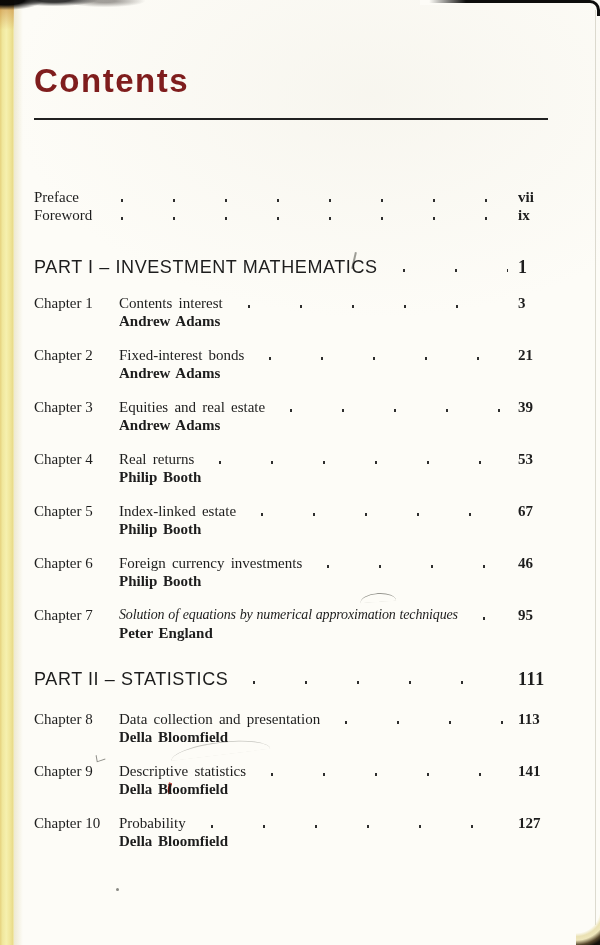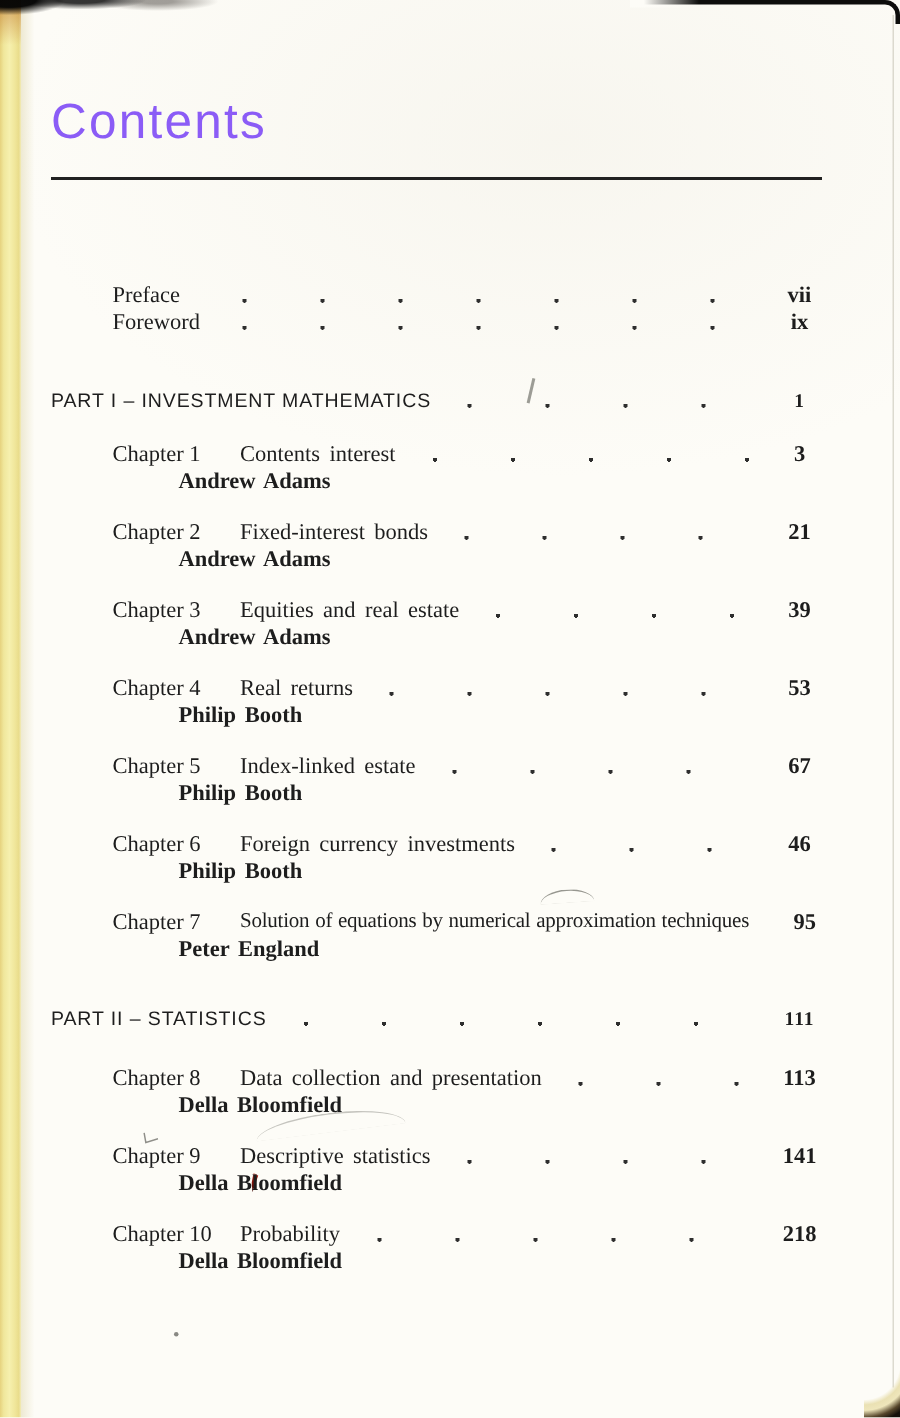--- a/index.html
+++ b/index.html
@@ -77,42 +77,42 @@
     border-bottom:1.4px solid rgba(95,95,90,.7);
     transform:rotate(-18deg) skewX(-8deg);
   }
   .speck{
     position:absolute;left:116px;top:888px;width:3px;height:3px;border-radius:50%;
     background:rgba(60,60,55,.6);
   }
   
   .content{position:absolute;left:34px;top:0;width:514px;}
   h1{
-    margin:64px 0 0 0;font-family:"Liberation Sans",sans-serif;font-weight:400;
-    font-size:33px;line-height:34px;letter-spacing:1.5px;color:#8b5cf6;
+    margin:64px 0 0 0;font-family:"Liberation Sans",sans-serif;font-weight:700;
+    font-size:33px;line-height:34px;letter-spacing:1.5px;color:#7f1d1d;
   }
   .rule{margin-top:20px;height:2px;background:#212121;width:100%;}
   .front{margin-top:68px;}
-  .row{display:flex;align-items:flex-start;margin-left:41px;}
+  .row{display:flex;align-items:flex-start;}
   .label-fm{flex:0 0 62px;}
   .label{flex:0 0 85px;}
   .title{flex:0 1 auto;white-space:nowrap;word-spacing:2.5px;}
-  .title.tight{font-size:14px;letter-spacing:-0.15px;word-spacing:0.5px;}
+  .title.tight{font-size:14px;letter-spacing:-0.15px;word-spacing:0.5px;font-style:italic;}
   .leader{
     flex:1 1 0;min-width:0;height:18px;margin:0 10px 0 12px;align-self:flex-start;
     background-image:radial-gradient(circle 1.4px at 14px 12.5px, #2e2e2e 97%, rgba(0,0,0,0));
     background-size:52px 18px;background-repeat:repeat-x;
   }
   .pagenum{
-    flex:0 0 auto;min-width:30px;text-align:center;font-weight:700;
+    flex:0 0 auto;min-width:30px;text-align:left;font-weight:700;
     font-family:"Liberation Serif",serif;
   }
   .part-heading{
     display:flex;align-items:flex-start;margin-top:34px;
-    font-family:"Liberation Sans",sans-serif;font-size:13px;letter-spacing:.6px;
+    font-family:"Liberation Sans",sans-serif;font-size:18px;letter-spacing:.6px;
   }
   .part-heading.p2{margin-top:28px;}
   .chapter{margin-top:16px;}
   .chapter.first{margin-top:18px;}
   .chapter.first-p2{margin-top:22px;}
   .author{
     margin-left:85px;font-weight:700;word-spacing:2px;
   }
 </style>
 </head>
@@ -249,18 +249,18 @@
         <span class="pagenum">141</span>
       </div>
       <div class="author">Della Bloomfield</div>
     </div>
 
     <div class="chapter">
       <div class="row">
         <span class="label">Chapter 10</span>
         <span class="title">Probability</span>
         <span class="leader"></span>
-        <span class="pagenum">218</span>
+        <span class="pagenum">127</span>
       </div>
       <div class="author">Della Bloomfield</div>
     </div>
   </div>
 </div>
 
 </body></html>

